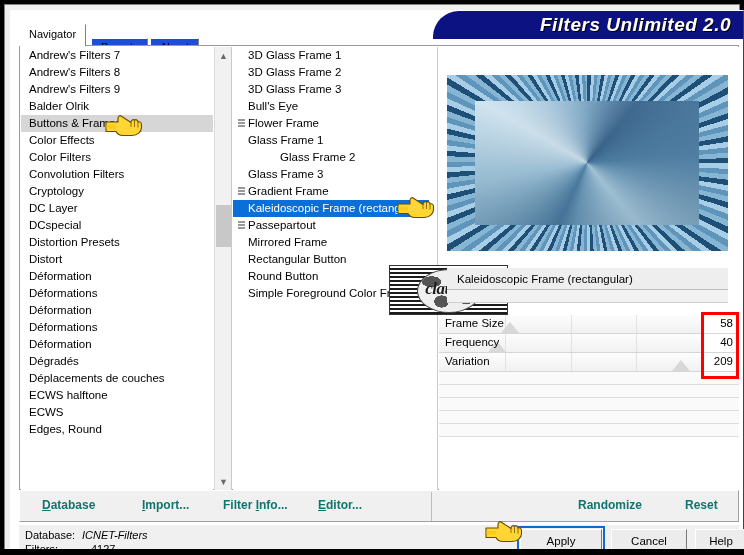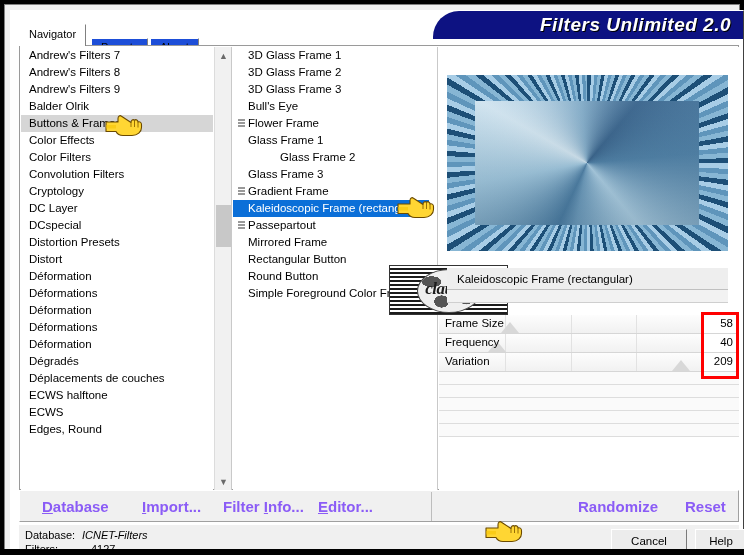--- a/index.html
+++ b/index.html
@@ -270,21 +270,21 @@
   #actionbar {
     position:absolute; left:8px; top:479px; width:720px; height:32px;
     background:#f0f0f0;
     border-left:1px solid #ffffff;
     border-top:1px solid #ffffff;
     border-right:1px solid #a0a0a0;
     border-bottom:1px solid #a0a0a0;
   }
   .abtn {
     position:absolute; top:7px;
-    font-size:15px; font-weight:bold; color:#8b5cf6;
+    font-size:12px; font-weight:bold; color:#0f766e;
     cursor:default;
     white-space:nowrap;
   }
   .abtn u { text-decoration:underline; }
   .abar-sep {
     position:absolute; top:1px; left:411px; width:1px; height:29px; background:#bdbdbd;
   }
   
   #statusbar {
     position:absolute; left:8px; top:514px; width:720px; height:33px;
@@ -506,20 +506,21 @@
         <div class="abtn" style="left:558px;">Randomize</div>
         <div class="abtn" style="left:665px;">Reset</div>
       </div>
 
       <div id="statusbar">
         <div class="stat-line" style="left:6px;  top:4px;">Database:</div>
         <div class="stat-line" style="left:63px; top:4px;font-style:italic;">ICNET-Filters</div>
         <div class="stat-line" style="left:6px;  top:18px;">Filters:</div>
         <div class="stat-line" style="left:72px; top:18px;">4127</div>
 
+        <div class="btn focus" style="left:501px; top:4px; width:82px;">Apply</div>
         <div class="btn" style="left:592px; top:4px; width:76px;">Cancel</div>
         <div class="btn" style="left:676px; top:4px; width:52px;">Help</div>
       </div>
 
     </div>
   </div>
   <div id="blackstrip"></div>
 
   <div class="hand" id="hand0" style="left: 104px; top: 112px;">
       <svg viewBox="0 0 44 26" xmlns="http://www.w3.org/2000/svg">

